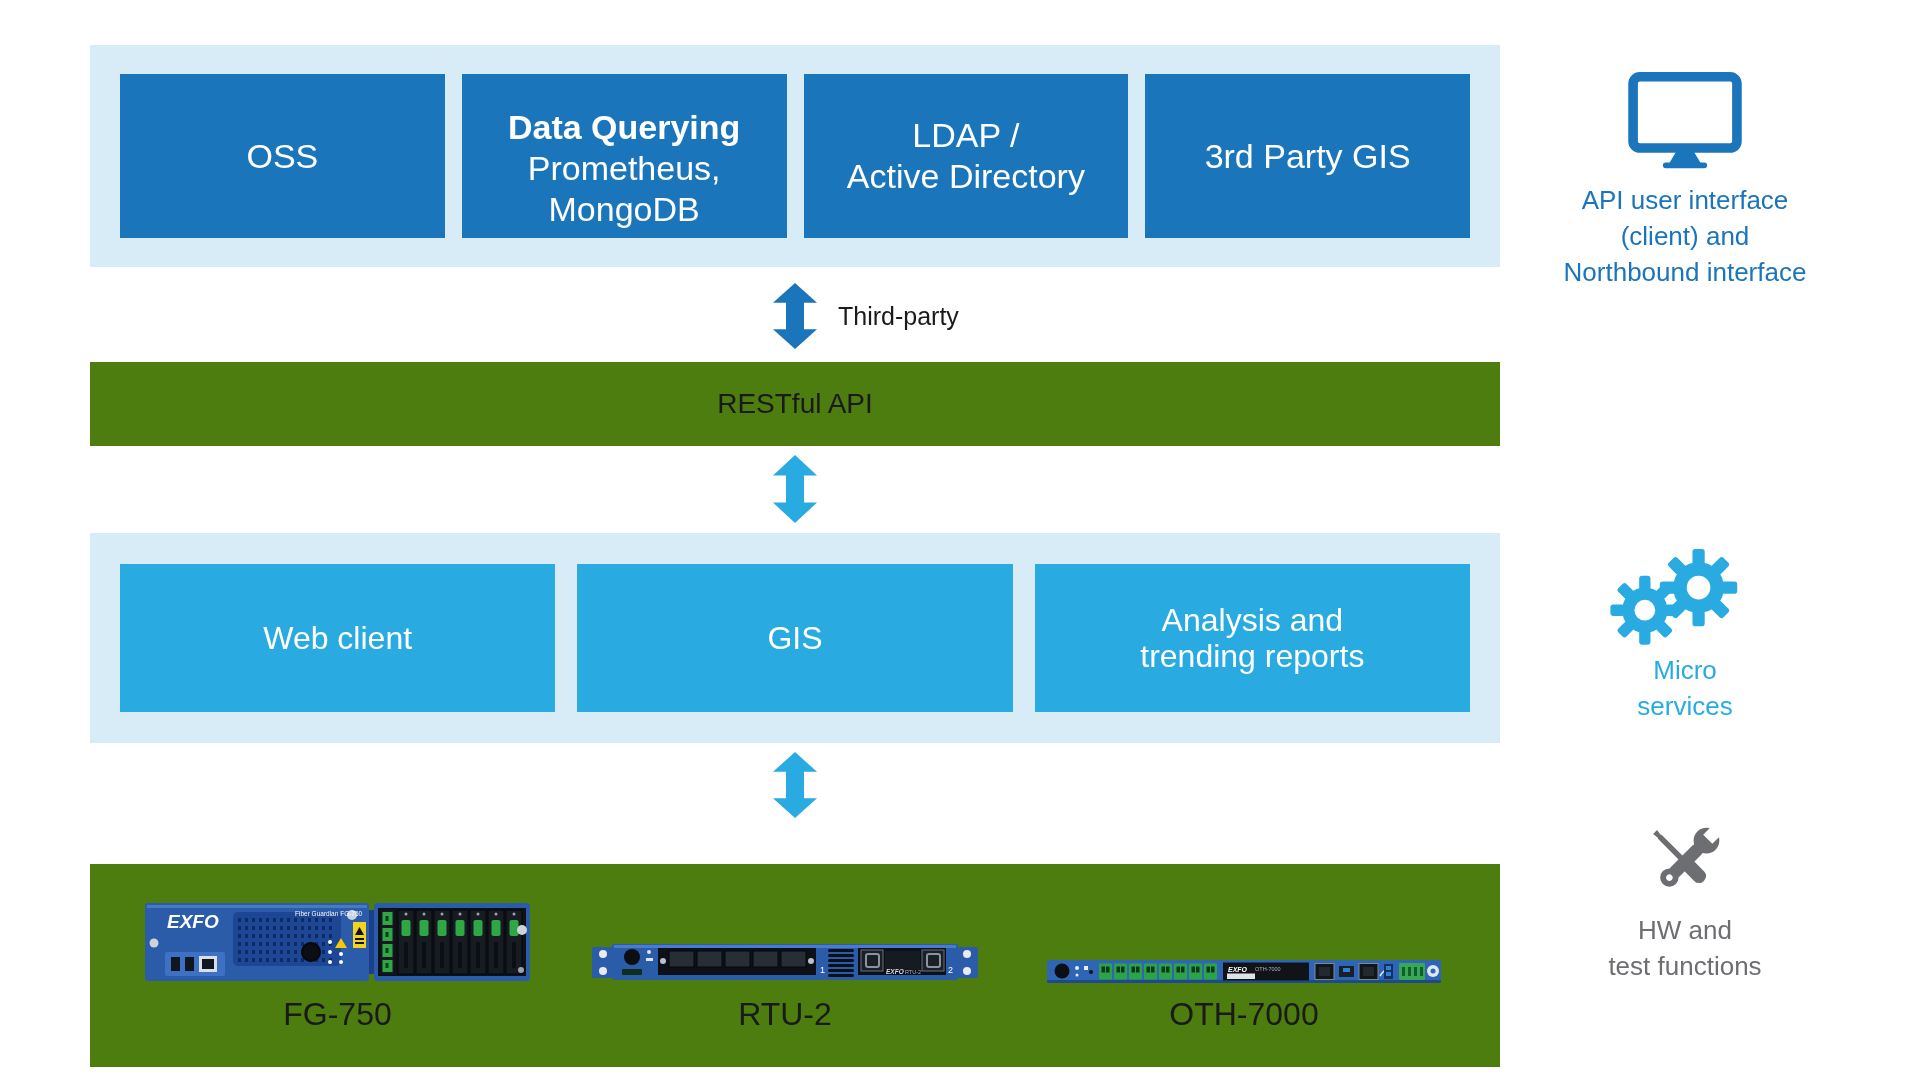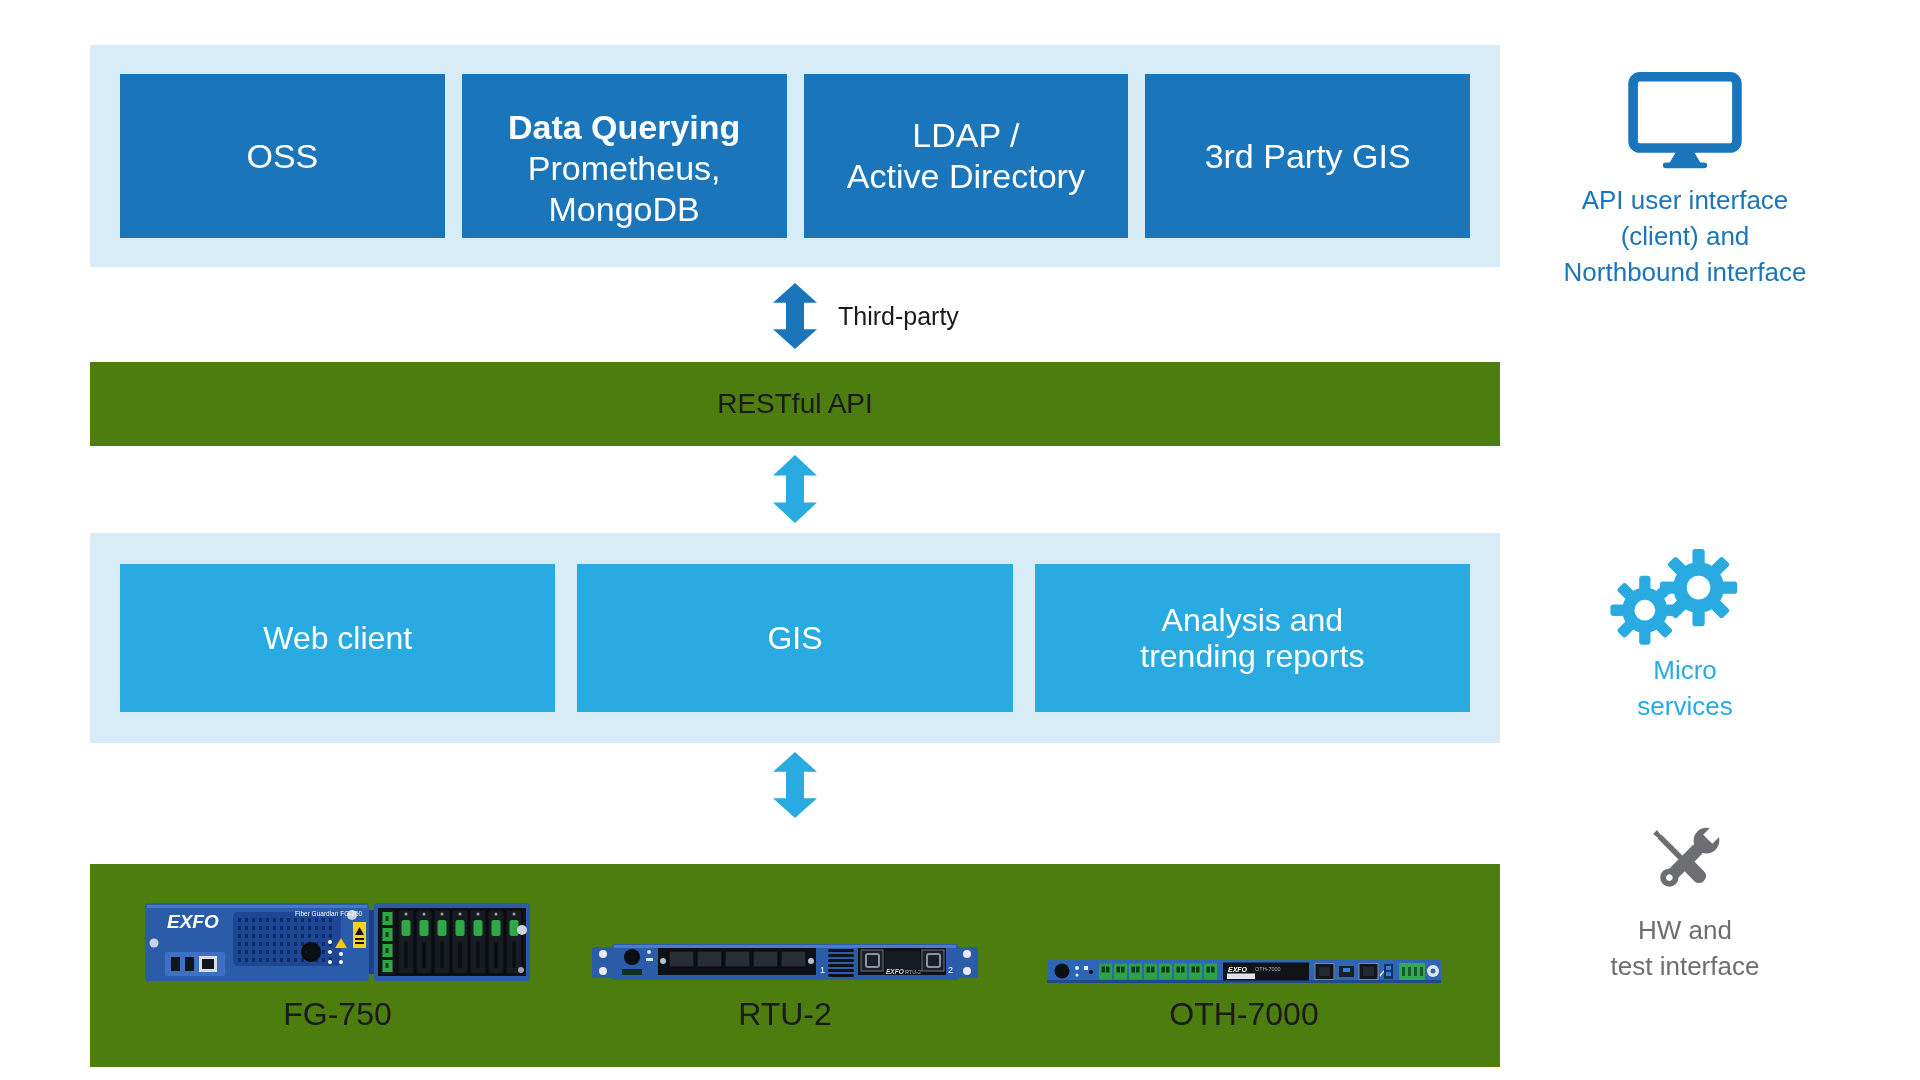--- a/index.html
+++ b/index.html
@@ -353,16 +353,16 @@
         <g transform="rotate(45 50 50)">
           <circle cx="50" cy="17" r="14"></circle>
           <rect x="43" y="-2" width="14" height="17" fill="#ffffff"></rect>
           <rect x="43" y="25" width="14" height="47" rx="7"></rect>
           <circle cx="50" cy="74" r="10"></circle>
           <circle cx="50" cy="74" r="3.5" fill="#ffffff"></circle>
         </g>
       </g>
     </svg>
     <div id="hw-label" class="right-label">HW and
-test interface</div>
+test functions</div>
   </div>
 
 </div>
 
 </body></html>

